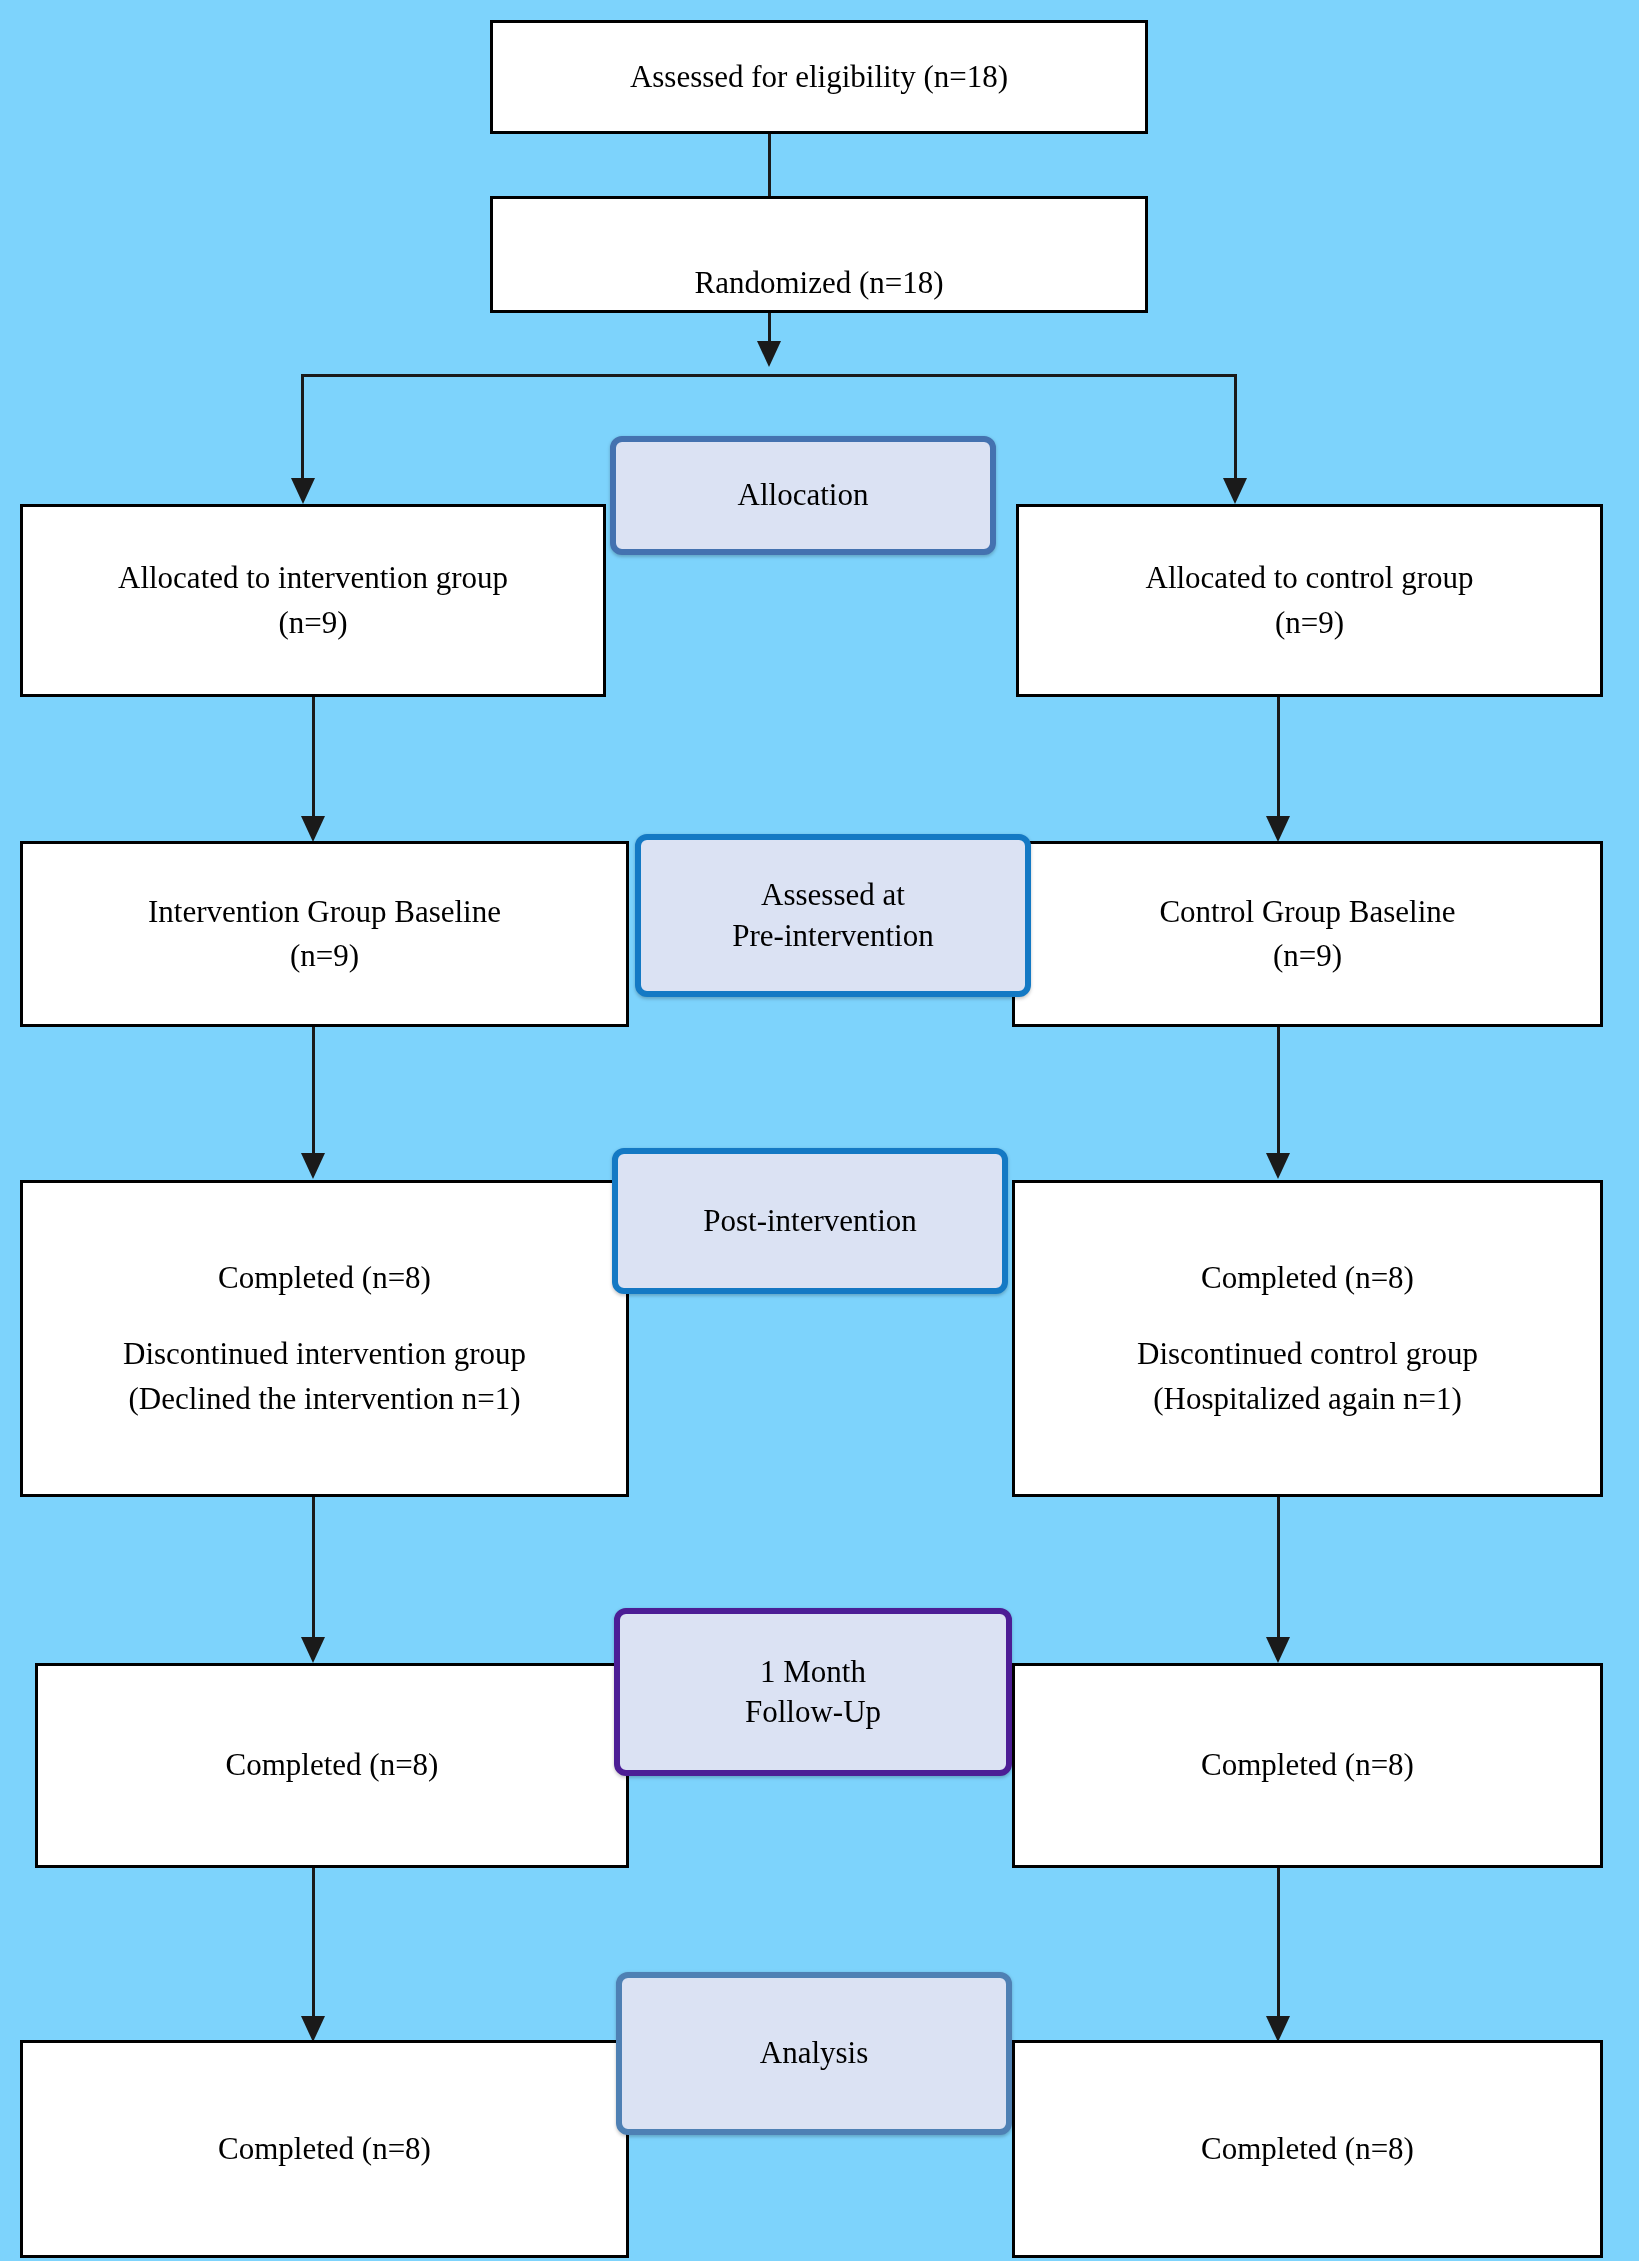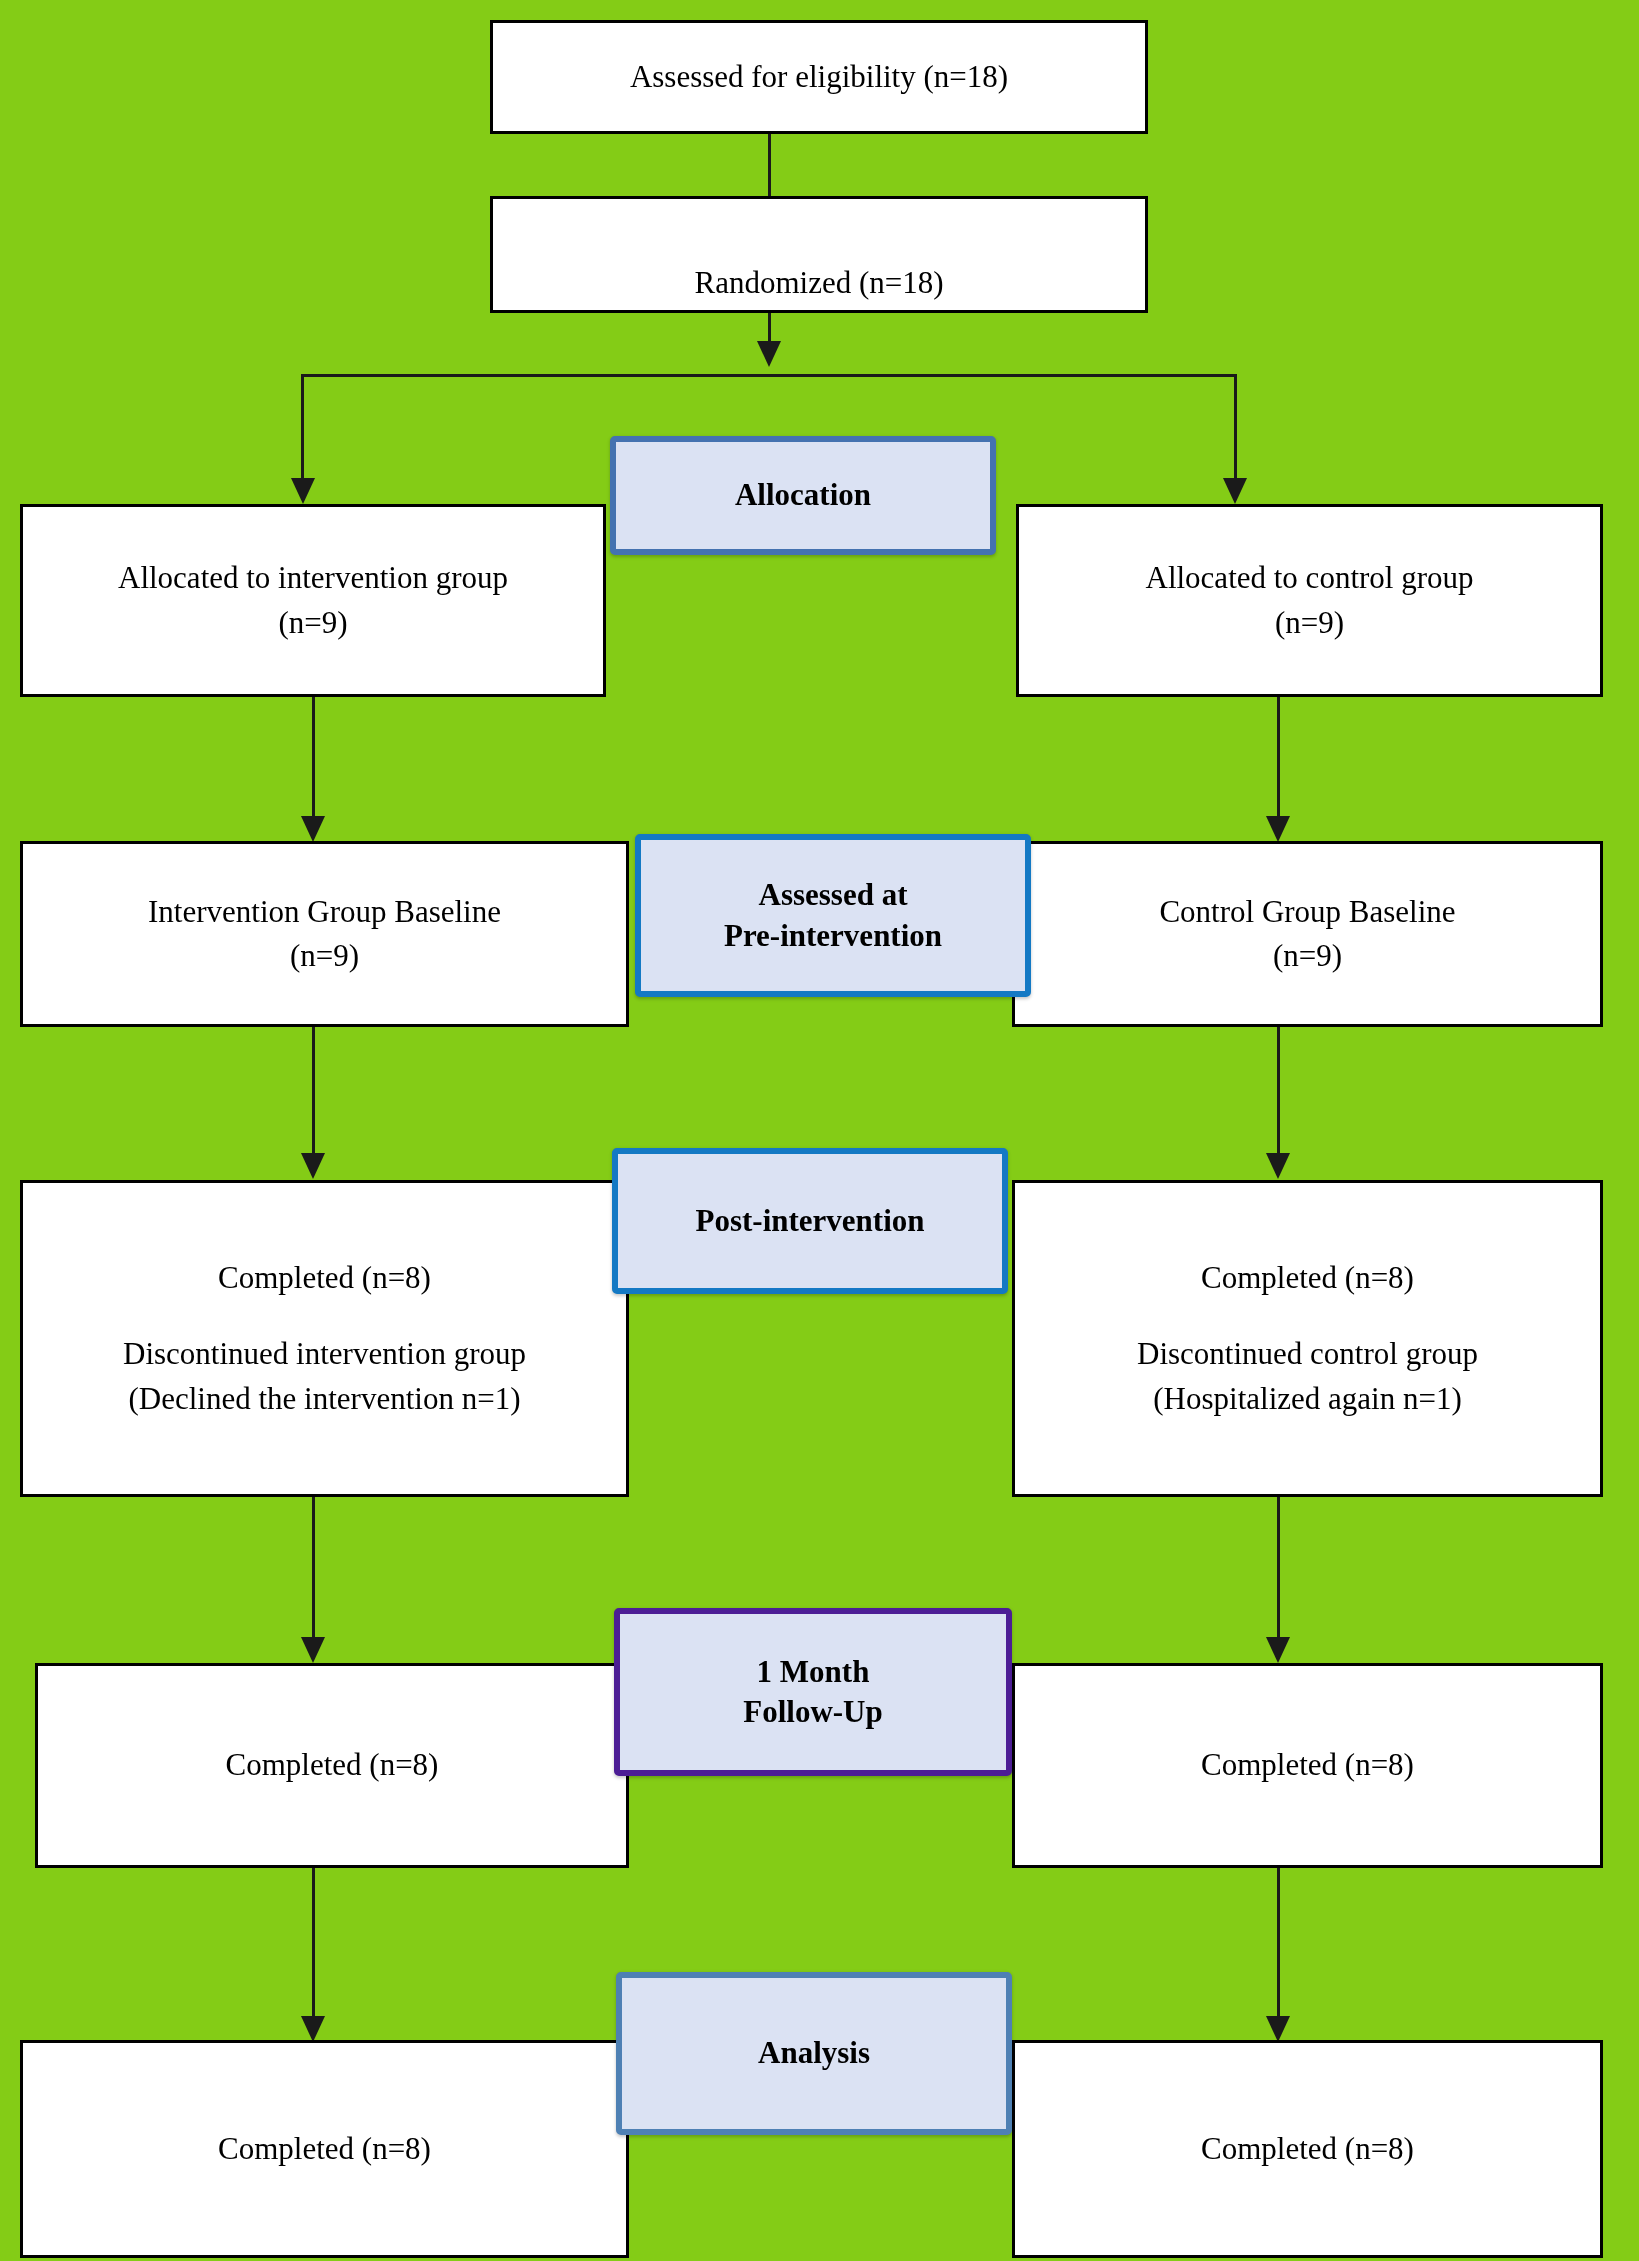--- a/index.html
+++ b/index.html
@@ -4,21 +4,21 @@
 <style>
   html, body {
     margin: 0;
     padding: 0;
     background: #ffffff;
   }
   #canvas {
     position: relative;
     width: 1639px;
     height: 2261px;
-    background: #84cc16;
+    background: #7dd3fc;
     font-family: "Liberation Serif", "DejaVu Serif", serif;
     overflow: hidden;
   }
   
   .node {
     position: absolute;
     box-sizing: border-box;
     background: #ffffff;
     border: 3.5px solid #000000;
     display: flex;
@@ -33,27 +33,27 @@
     z-index: 2;
   }
   .node .ln { display: block; white-space: nowrap; }
   .node .gap { display: block; height: 32px; }
 
   
   .stage {
     position: absolute;
     box-sizing: border-box;
     background: #dbe2f3;
-    border-radius: 5px;
+    border-radius: 12px;
     display: flex;
     flex-direction: column;
     align-items: center;
     justify-content: center;
     text-align: center;
-    font-weight: bold;
+    font-weight: normal;
     color: #000000;
     font-size: 31px;
     line-height: 1.30;
     z-index: 6;
     box-shadow: 0 1.5px 3.5px rgba(0,0,0,0.22);
   }
   .stage .ln { display: block; white-space: nowrap; }
 
   
   .vline {

